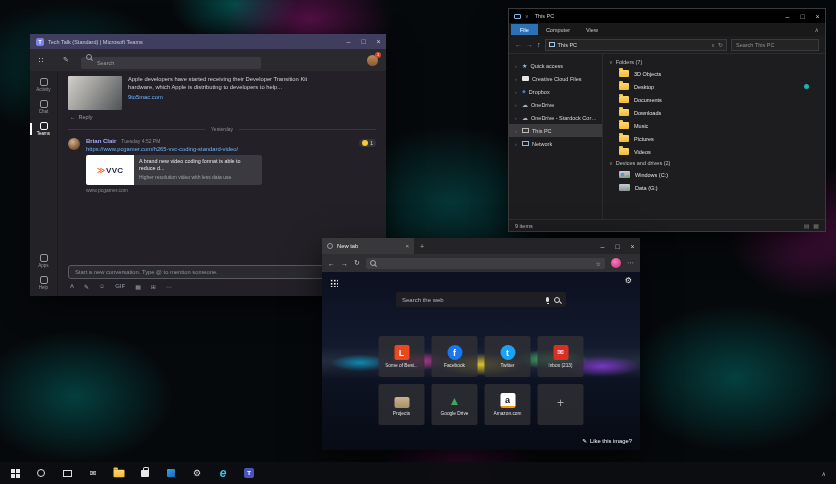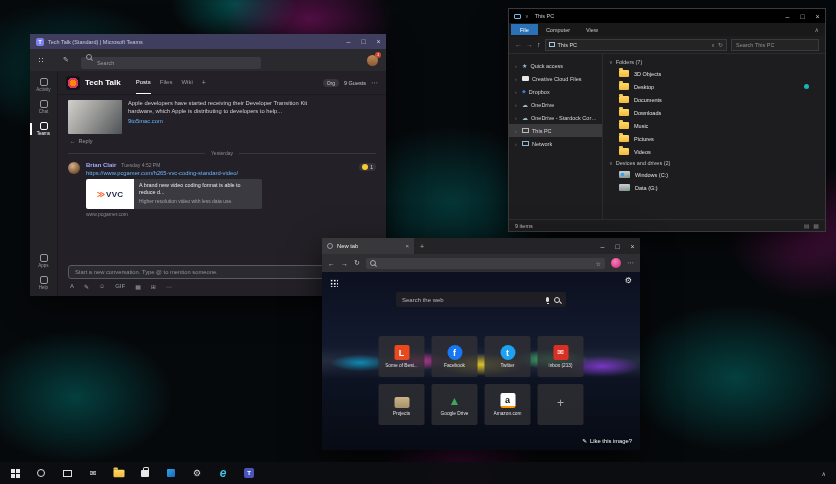--- a/index.html
+++ b/index.html
@@ -274,33 +274,20 @@
         <div class="rail-item">
           <span class="ri-ico"></span>
           <span class="ri-label">Apps</span>
         </div>
         <div class="rail-item">
           <span class="ri-ico"></span>
           <span class="ri-label">Help</span>
         </div>
       </nav>
       <div class="t-main">
-        <header class="t-channel">
-          <span class="team-logo"></span>
-          <span class="t-channel-name">Tech Talk</span>
-          <nav class="t-tabs">
-            <span class="t-tab active">Posts</span>
-            <span class="t-tab">Files</span>
-            <span class="t-tab">Wiki</span>
-            <span class="t-addtab">+</span>
-          </nav>
-          <span class="t-chip">Org</span>
-          <span class="t-guests">9 Guests</span>
-          <span class="t-more">⋯</span>
-        </header>
         <div class="t-messages">
           <div class="msg1">
             <div class="msg1-thumb"></div>
             <div class="msg1-text">
               <span>Apple developers have started receiving their Developer Transition Kit hardware, which Apple is distributing to developers to help...</span>
               <a class="msg-link">9to5mac.com</a>
             </div>
           </div>
           <div class="reply-row">
             <span>←</span>

